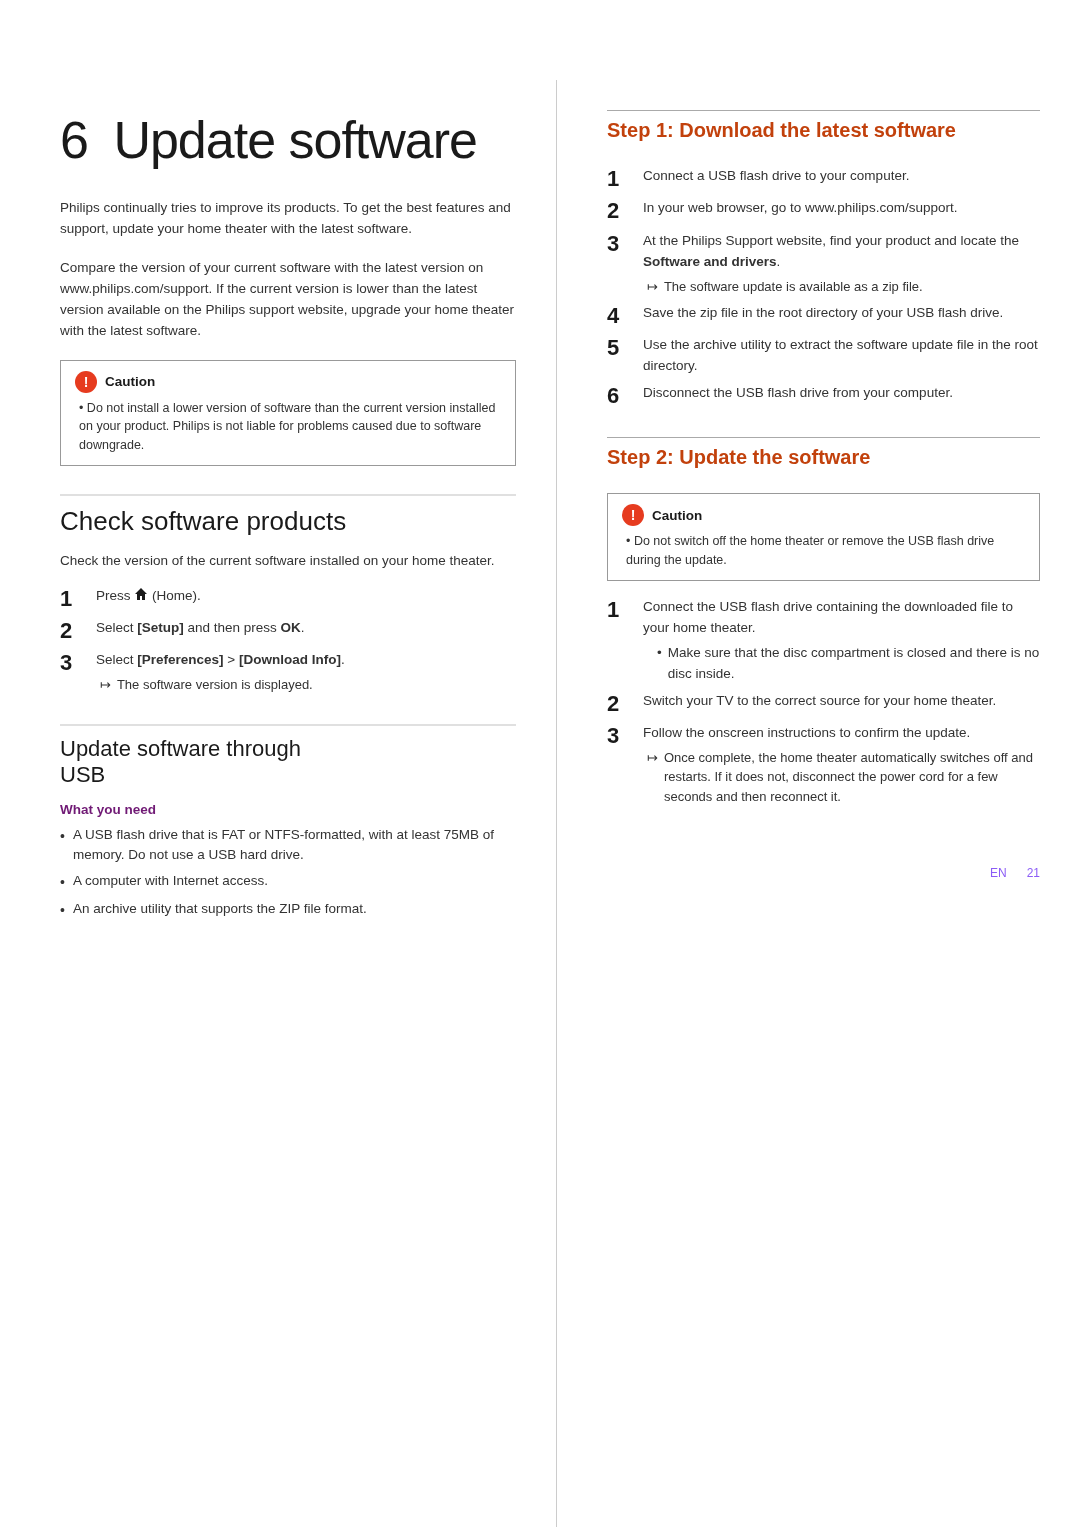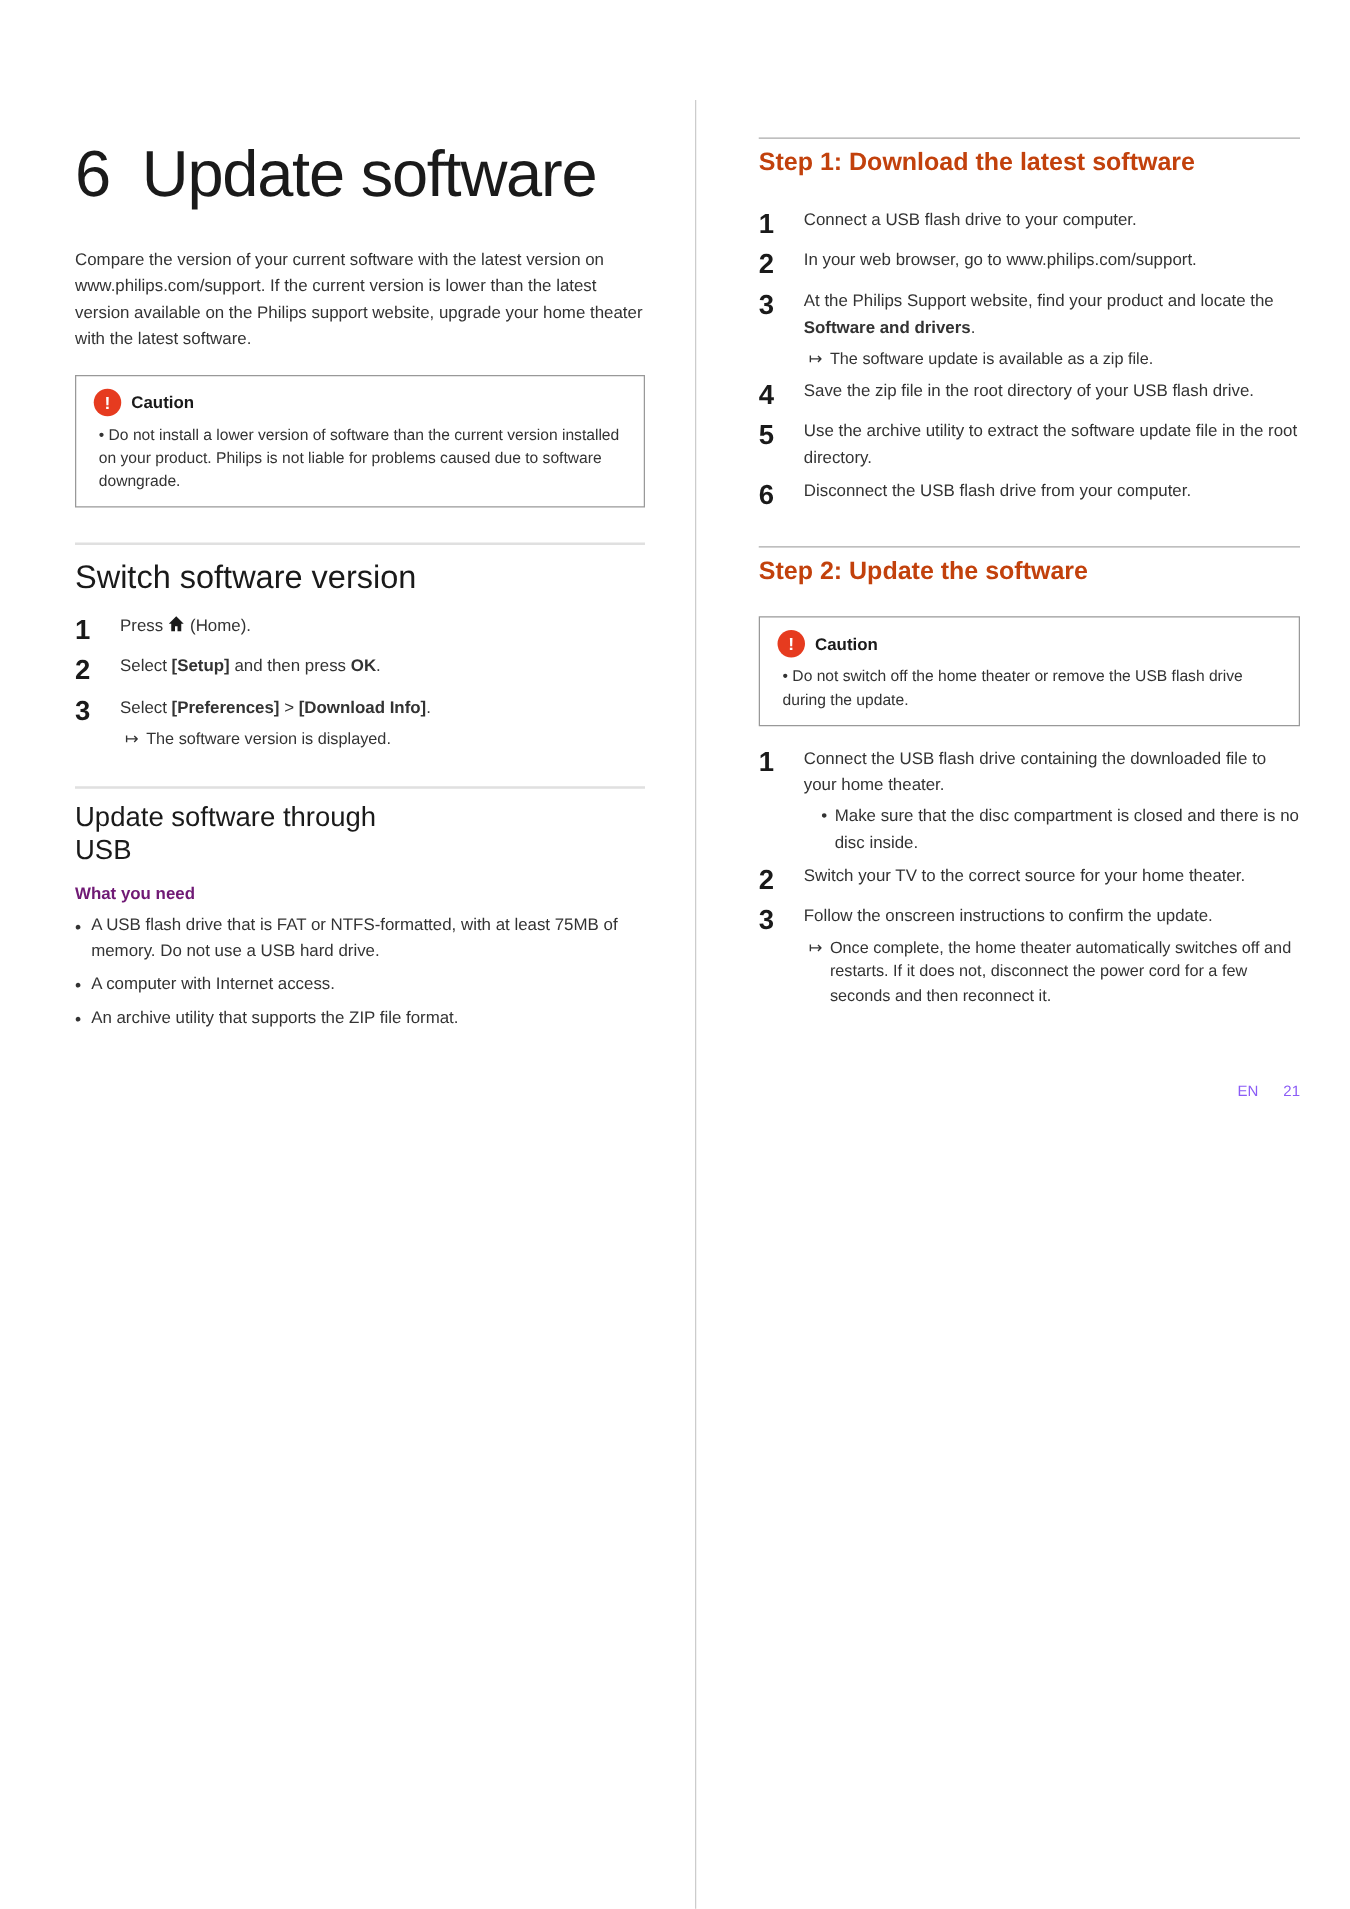--- a/index.html
+++ b/index.html
@@ -206,35 +206,37 @@
 
 <div class="page">
 
   <div class="left-column">
 
     <h1 class="chapter-title">
       <span class="chapter-number">6</span>
       <span>Update software</span>
     </h1>
 
+    <p class="intro-text">Philips continually tries to improve its products. To get the best features and support, update your home theater with the latest software.</p>
     <p class="intro-text">Compare the version of your current software with the latest version on www.philips.com/support. If the current version is lower than the latest version available on the Philips support website, upgrade your home theater with the latest software.</p>
 
     <div class="caution-box">
       <div class="caution-header">
         <div class="caution-icon">!</div>
         <span class="caution-title">Caution</span>
       </div>
       <div class="caution-text">
         <span>• </span>
         <span>Do not install a lower version of software than the current version installed on your product. Philips is not liable for problems caused due to software downgrade.</span>
       </div>
     </div>
 
     <div style="margin-top: 28px;">
-      <h2 class="section-title">Switch software version</h2>
+      <h2 class="section-title">Check software products</h2>
+      <p class="section-description">Check the version of the current software installed on your home theater.</p>
 
       <ol class="numbered-list">
 
         <li>
           <span class="step-number">1</span>
           <div class="step-content">
             <span>Press </span>
             <svg class="home-icon" viewBox="0 0 14 14" width="14" height="14">
               <polygon points="7,1 1,7 3,7 3,13 6,13 6,9 8,9 8,13 11,13 11,7 13,7" fill="#1a1a1a"></polygon>
             </svg>

